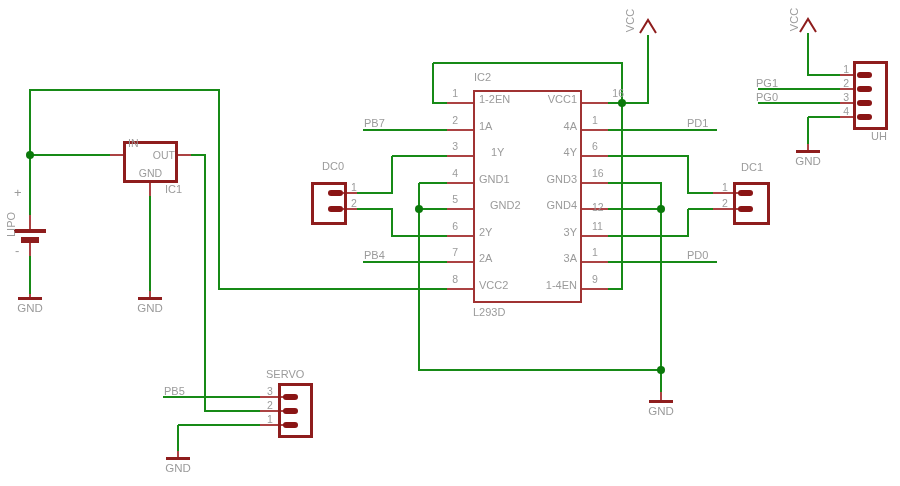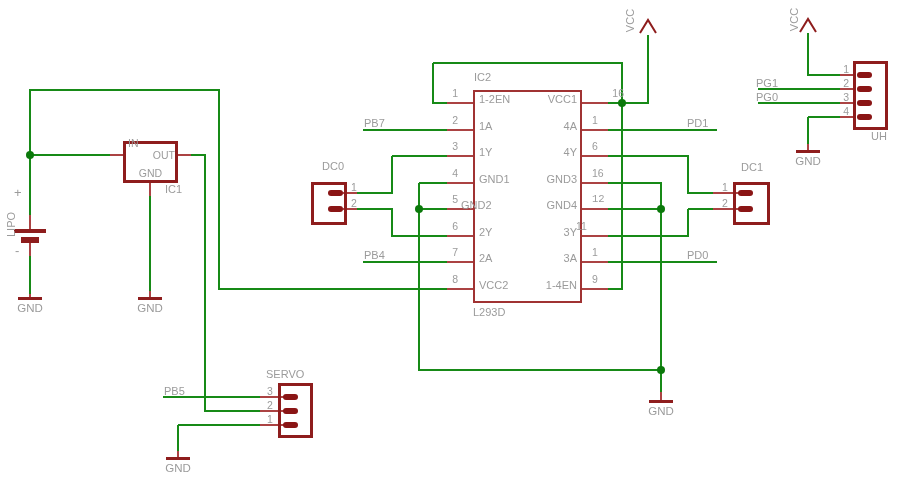--- a/index.html
+++ b/index.html
@@ -185,34 +185,34 @@
     <div class="abs pad" style="left: 857px; top: 114px; width: 15px; height: 6px;"></div>
     <div class="abs lbl num r" style="left: 430px; top: 88px; width: 28px;">1</div>
     <div class="abs lbl" style="left: 479px; top: 94px;">1-2EN</div>
     <div class="abs lbl num" style="left: 596px; top: 88px; width: 28px; text-align: right;">16</div>
     <div class="abs lbl r" style="left: 490px; top: 94px; width: 87px;">VCC1</div>
     <div class="abs lbl num r" style="left: 430px; top: 115px; width: 28px;">2</div>
     <div class="abs lbl" style="left: 479px; top: 121px;">1A</div>
     <div class="abs lbl num" style="left: 592px; top: 115px; width: 28px;">1</div>
     <div class="abs lbl r" style="left: 490px; top: 121px; width: 87px;">4A</div>
     <div class="abs lbl num r" style="left: 430px; top: 141px; width: 28px;">3</div>
-    <div class="abs lbl" style="left: 479px; top: 147px;">1Y</div>
+    <div class="abs lbl" style="left: 491px; top: 147px;">1Y</div>
     <div class="abs lbl num" style="left: 592px; top: 141px; width: 28px;">6</div>
     <div class="abs lbl r" style="left: 490px; top: 147px; width: 87px;">4Y</div>
     <div class="abs lbl num r" style="left: 430px; top: 168px; width: 28px;">4</div>
     <div class="abs lbl" style="left: 479px; top: 174px;">GND1</div>
     <div class="abs lbl num" style="left: 592px; top: 168px; width: 28px;">16</div>
     <div class="abs lbl r" style="left: 490px; top: 174px; width: 87px;">GND3</div>
     <div class="abs lbl num r" style="left: 430px; top: 194px; width: 28px;">5</div>
-    <div class="abs lbl" style="left: 461px; top: 200px;">GND2</div>
-    <div class="abs lbl num" style="left: 592px; top: 194px; width: 28px; font-family: Liberation Mono, monospace;">12</div>
+    <div class="abs lbl" style="left: 490px; top: 200px;">GND2</div>
+    <div class="abs lbl num" style="left: 592px; top: 202px; width: 28px;">12</div>
     <div class="abs lbl r" style="left: 490px; top: 200px; width: 87px;">GND4</div>
     <div class="abs lbl num r" style="left: 430px; top: 221px; width: 28px;">6</div>
     <div class="abs lbl" style="left: 479px; top: 227px;">2Y</div>
-    <div class="abs lbl num" style="left: 576px; top: 221px; width: 28px;">11</div>
+    <div class="abs lbl num" style="left: 592px; top: 221px; width: 28px;">11</div>
     <div class="abs lbl r" style="left: 490px; top: 227px; width: 87px;">3Y</div>
     <div class="abs lbl num r" style="left: 430px; top: 247px; width: 28px;">7</div>
     <div class="abs lbl" style="left: 479px; top: 253px;">2A</div>
     <div class="abs lbl num" style="left: 592px; top: 247px; width: 28px;">1</div>
     <div class="abs lbl r" style="left: 490px; top: 253px; width: 87px;">3A</div>
     <div class="abs lbl num r" style="left: 430px; top: 274px; width: 28px;">8</div>
     <div class="abs lbl" style="left: 479px; top: 280px;">VCC2</div>
     <div class="abs lbl num" style="left: 592px; top: 274px; width: 28px;">9</div>
     <div class="abs lbl r" style="left: 490px; top: 280px; width: 87px;">1-4EN</div>
     <div class="abs lbl num " style="left: 351px; top: 182px; width: 14px;">1</div>

